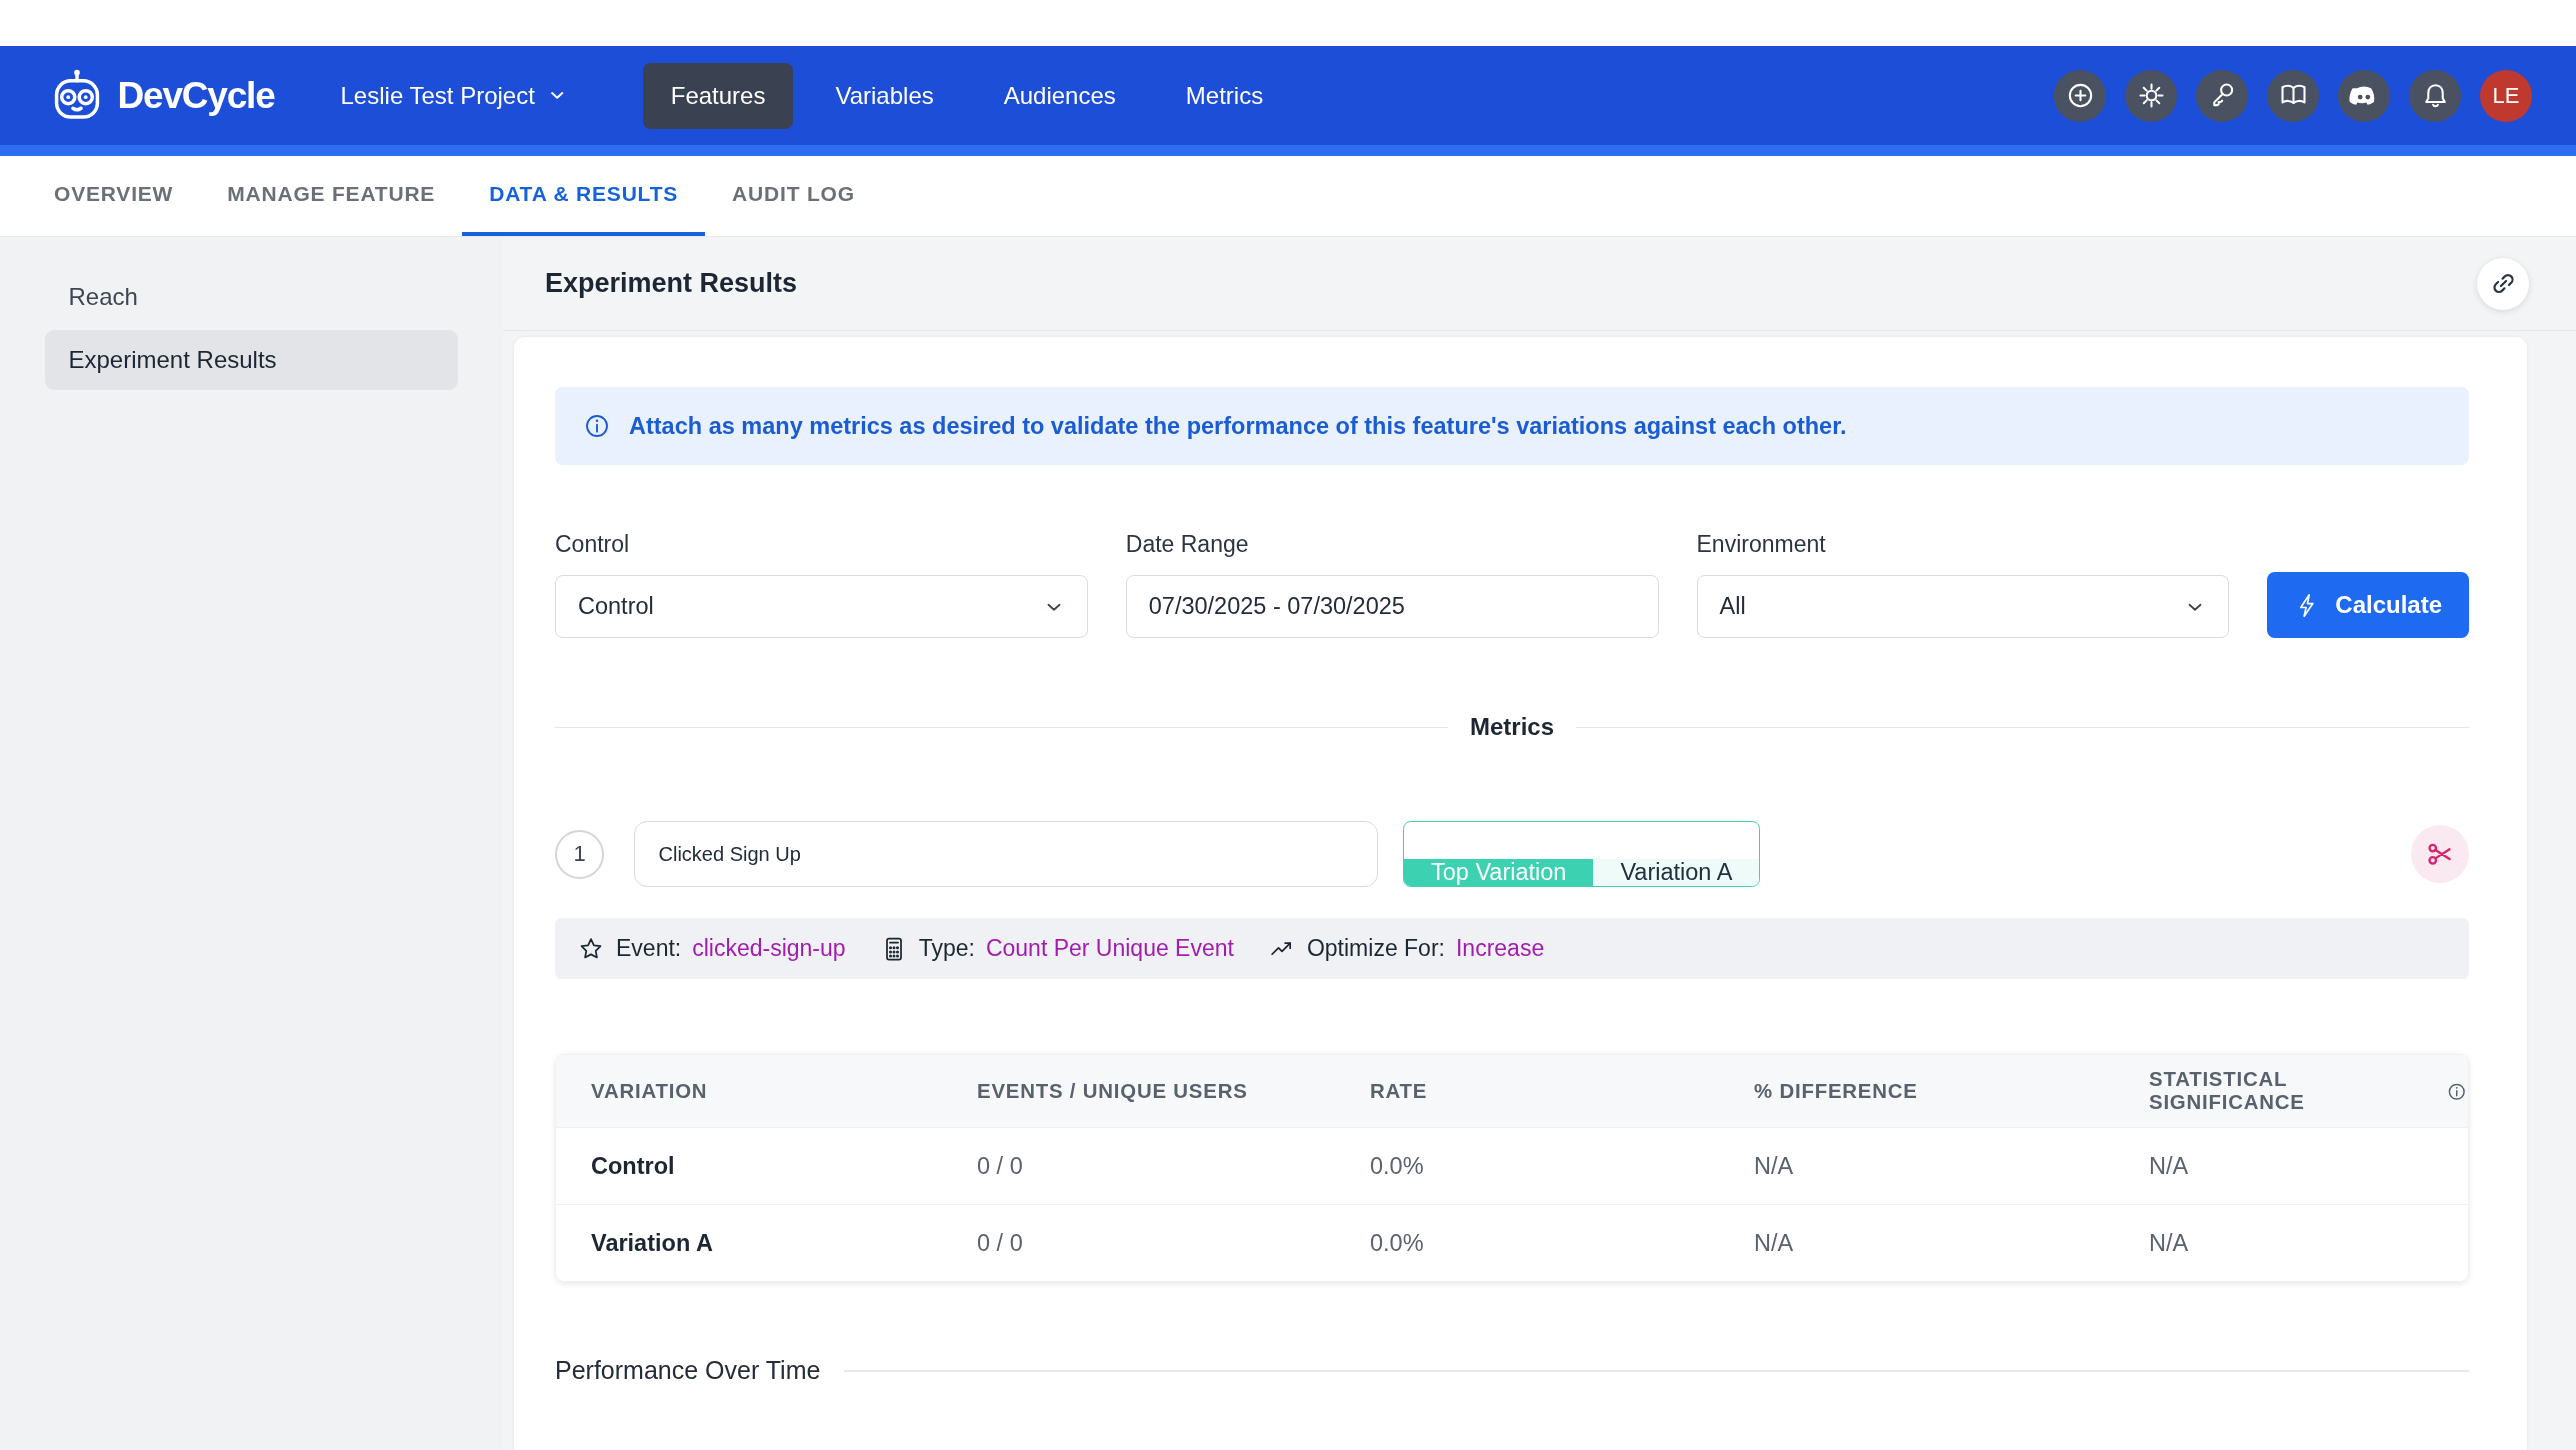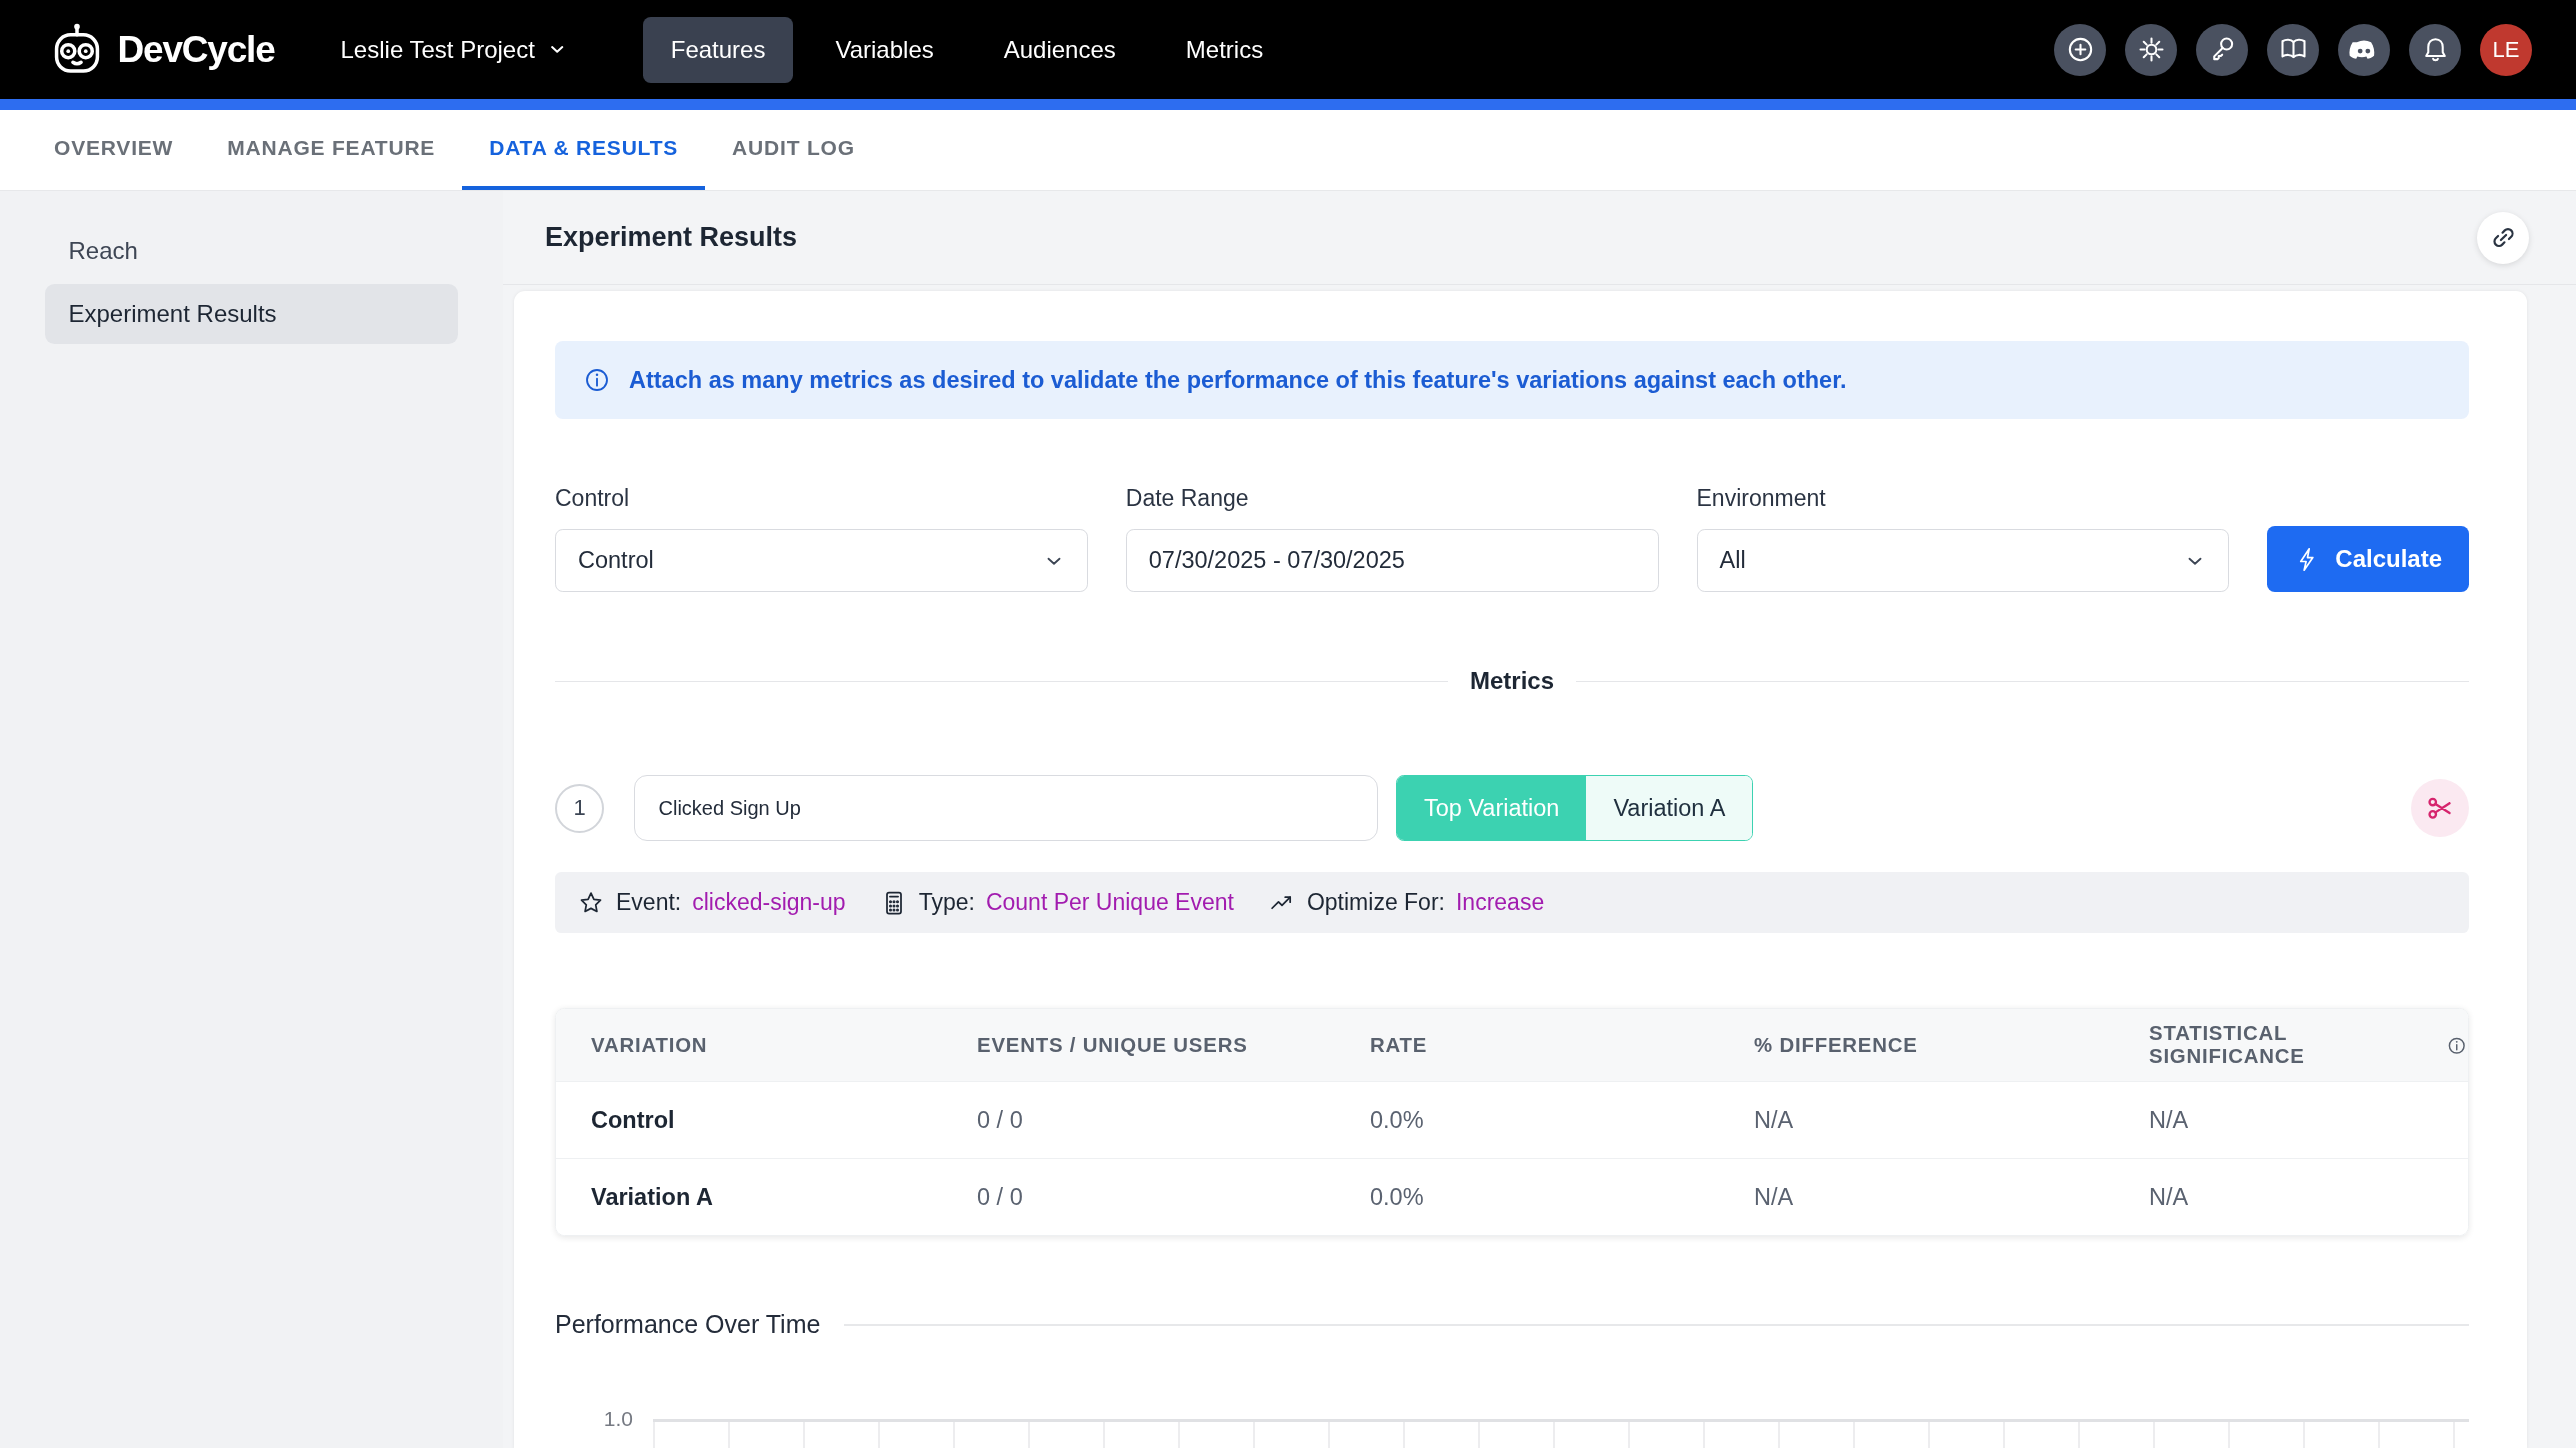--- a/index.html
+++ b/index.html
@@ -1,20 +1,20 @@
 <!DOCTYPE html>
 <html style="font-size:12.5px"><head>
 <meta charset="utf-8">
 <style>
   * { box-sizing: border-box; margin: 0; padding: 0; }
   html,body { width:2576px; height:1450px; overflow:hidden; }
   body { font-family:"Liberation Sans", sans-serif; background:#ffffff; color:#1d2633; }
 
   
-  .navbar { display:flex; align-items:center; height:99px; background:#000000; padding:0 44px 0 49px; }
+  .navbar { display:flex; align-items:center; height:99px; background:#1d4ed8; padding:0 44px 0 49px;margin-top:46px; }
   .brand { display:flex; align-items:center; gap:12.5px; color:#fff; }
   .brand-text { font-size:37px; font-weight:700; letter-spacing:-1.2px; }
   .project-selector { display:flex; align-items:center; gap:12.5px; color:#fff; font-size:24px; font-weight:500; margin-left:66px; cursor:pointer; }
   .nav-items { display:flex; margin-left:75px; gap:14px; }
   .nav-item { color:#fff; font-size:24px; font-weight:500; padding:19px 28px; border-radius:7.8px; cursor:pointer; }
   .nav-item.active { background:#3a4150; }
   .nav-right { margin-left:auto; display:flex; align-items:center; gap:19px; }
   .icon-btn { width:52px; height:52px; border-radius:50%; background:#4a5160; display:flex; align-items:center; justify-content:center; cursor:pointer; flex:none; }
   .avatar { width:52px; height:52px; border-radius:50%; background:#c0392f; color:#fff; font-size:22px; font-weight:500; display:flex; align-items:center; justify-content:center; cursor:pointer; }
   .accent-bar { height:11px; background:#2d6df0; }
@@ -50,21 +50,21 @@
   .calc-btn { flex:none; height:66px; min-width:193px; background:#1e6bf2; border:none; border-radius:7.8px; color:#fff; font-size:24px; font-weight:600; display:flex; align-items:center; justify-content:center; gap:14px; padding:0 27px; cursor:pointer; }
 
   
   .metrics-divider { display:flex; align-items:center; gap:22px; margin-top:75px; font-size:24px; font-weight:600; color:#1d2633; }
   .divider-line { flex:1; height:1.6px; background:#e5e6e9; }
 
   
   .metric-row { display:flex; align-items:center; margin-top:80px; }
   .metric-num { width:49px; height:49px; flex:none; border:2.3px solid #d2d5da; border-radius:50%; display:flex; align-items:center; justify-content:center; font-size:22px; color:#3c4554; margin-right:30px; }
   .metric-name-input { width:744px; height:66px; border:1.6px solid #d9dbe0; border-radius:13px; padding:0 23.5px; font-size:20px; color:#232c3a; font-family:"Liberation Sans", sans-serif; }
-  .toggle { display:flex; margin-left:18px; border:1.6px solid #3cd2b1; border-radius:7.8px; overflow:hidden; height:66px; }
+  .toggle { display:flex; margin-left:25px; border:1.6px solid #3cd2b1; border-radius:7.8px; overflow:hidden; height:66px;align-items:flex-end; }
   .toggle-opt { display:flex; align-items:center; padding:0 27px; font-size:23.5px; cursor:pointer; }
   .toggle-opt.active { background:#3cd2b1; color:#fff; font-weight:500; }
   .toggle-opt.inactive { background:#eefbf8; color:#20303f; }
   .scissors-btn { margin-left:auto; width:58px; height:58px; border-radius:50%; background:#fbe9f1; display:flex; align-items:center; justify-content:center; cursor:pointer; }
 
   
   .event-bar { margin-top:31px; background:#f0f1f4; border-radius:6.3px; height:61px; display:flex; align-items:center; padding:0 22px; font-size:23px; color:#1d2633; }
   .event-group { display:flex; align-items:center; gap:11px; margin-right:34px; }
   .event-bold { font-weight:400; }
   .event-val { color:#a21caf; }

